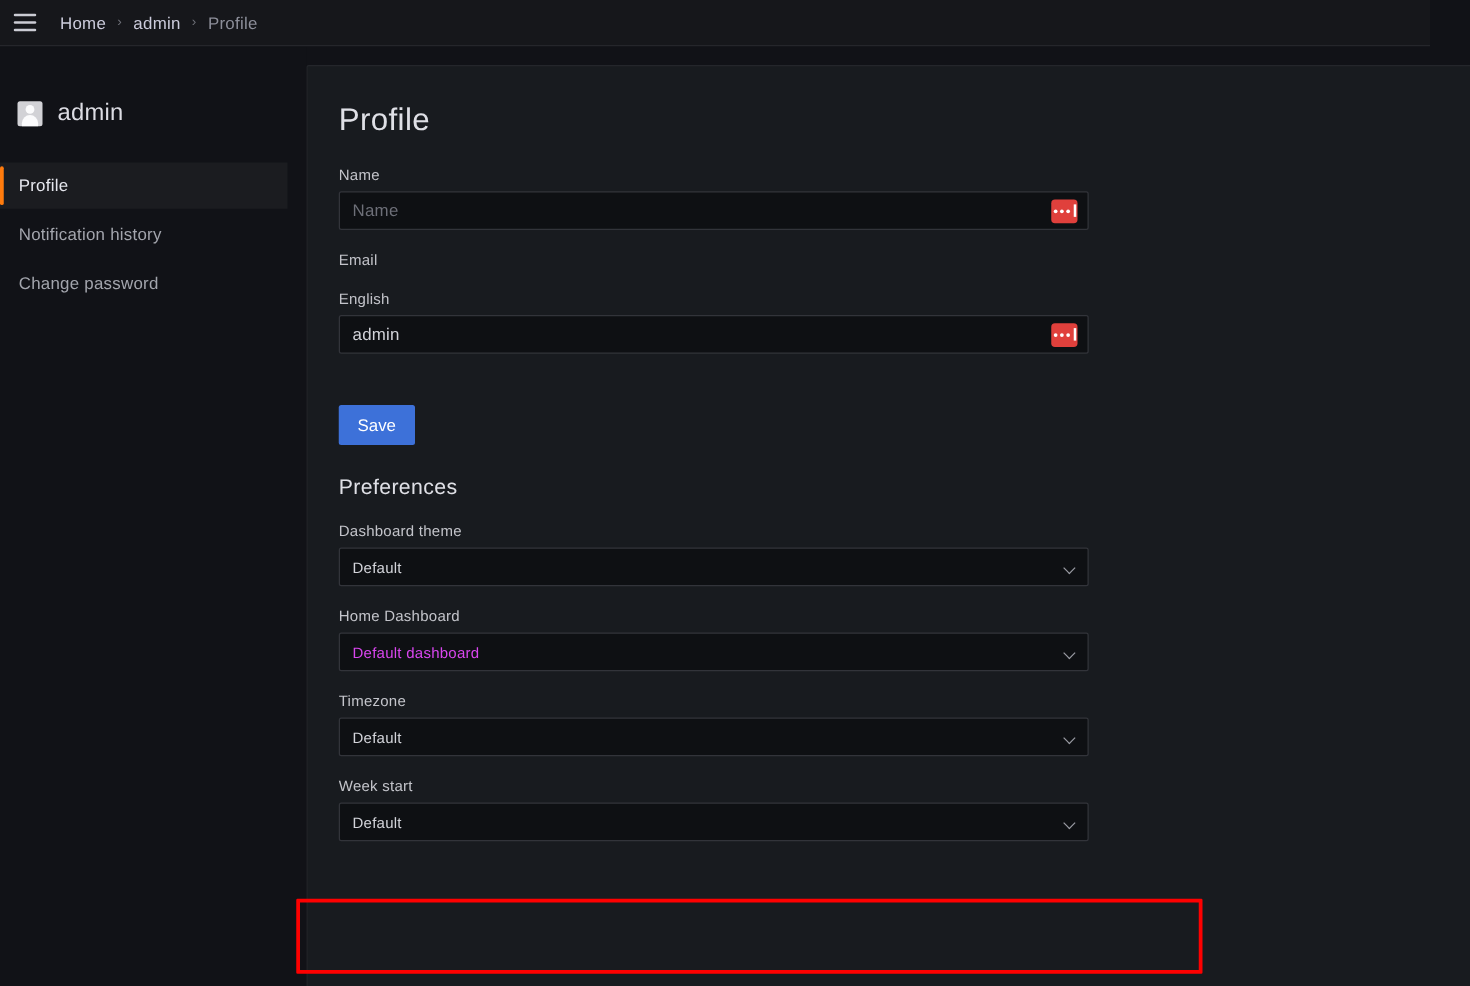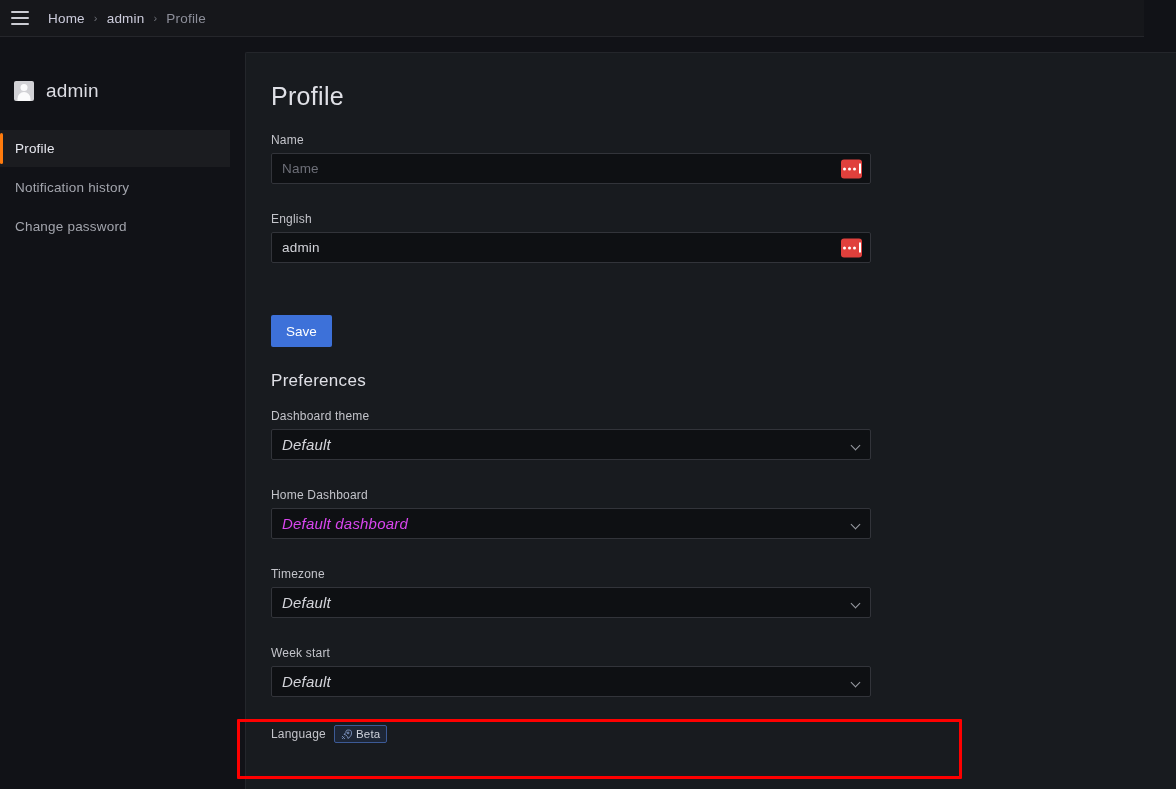--- a/index.html
+++ b/index.html
@@ -164,21 +164,21 @@
   }
 
   .section-title {
     font-size: 17px;
     font-weight: 400;
     color: #dfe0e6;
     letter-spacing: .3px;
     margin: 24px 0 18px 0;
   }
 
-  .field { width: 600px; margin-bottom: 28px; }
+  .field { width: 600px; margin-bottom: 17px; }
   .field-label {
     display: flex;
     align-items: center;
     gap: 8px;
     font-size: 12px;
     color: #c3c4ca;
     margin-bottom: 6px;
     letter-spacing: .2px;
   }
 
@@ -248,24 +248,23 @@
     height: 31px;
     background: #0e1013;
     border: 1px solid #32343a;
     border-radius: 2px;
     display: flex;
     align-items: center;
     padding: 0 28px 0 10px;
     cursor: pointer;
   }
   .select-text {
-    font-size: 15px;
+    font-size: 12px;
     color: #d3d4da;
     letter-spacing: .2px;
-    font-style: italic;
   }
   .select-text.placeholder { color: #d946ef; }
   .chevron {
     position: absolute;
     right: 11px; top: 50%;
     margin-top: -3px;
     width: 7px; height: 7px;
     border-right: 1.6px solid #9a9ca4;
     border-bottom: 1.6px solid #9a9ca4;
     transform: rotate(45deg);
@@ -347,20 +346,21 @@
         <i></i>
           <i></i>
           <i></i>
           <b></b>
       </span>
     </div>
   </div>
 
   
   <div class="field">
+    <div class="field-label">Email</div>
   </div>
 
   
   <div class="field">
     <div class="field-label">English</div>
     <div class="input-wrap">
       <span class="input-text">admin</span>
       <span class="pwmgr-icon">
         <i></i>
           <i></i>
@@ -405,28 +405,17 @@
   <div class="field">
     <div class="field-label">Week start</div>
     <div class="select-wrap">
       <span class="select-text">Default</span>
       <span class="chevron"></span>
     </div>
   </div>
 
   
   <div class="field">
-    <div class="field-label">
-      <span>Language</span>
-      <span class="beta-badge">
-        <svg class="rocket-icon" viewBox="0 0 16 16">
-          <path d="M9.6 1.6c2.2-.3 4.4.4 4.8.8.4.4 1.1 2.6.8 4.8-.2 1.6-1 2.9-2.1 4l-2.6 2.6-1-2.6-2.4-2.4-2.6-1 2.6-2.6C7.1 2.3 8.2 1.8 9.6 1.6z" fill="none" stroke="#8fa8d8" stroke-width="1.2" stroke-linejoin="round"></path>
-          <circle cx="10.3" cy="5.7" r="1.3" fill="none" stroke="#8fa8d8" stroke-width="1.2"></circle>
-          <path d="M4.4 11.6l-2.3 2.3M2.6 10.6l-.9.9M5.4 13.4l-.9.9" stroke="#8fa8d8" stroke-width="1.2" stroke-linecap="round"></path>
-        </svg>
-        <span>Beta</span>
-      </span>
-    </div>
   </div>
 
 </main>
 
 <div class="annotation"></div>
 
 </body></html>

